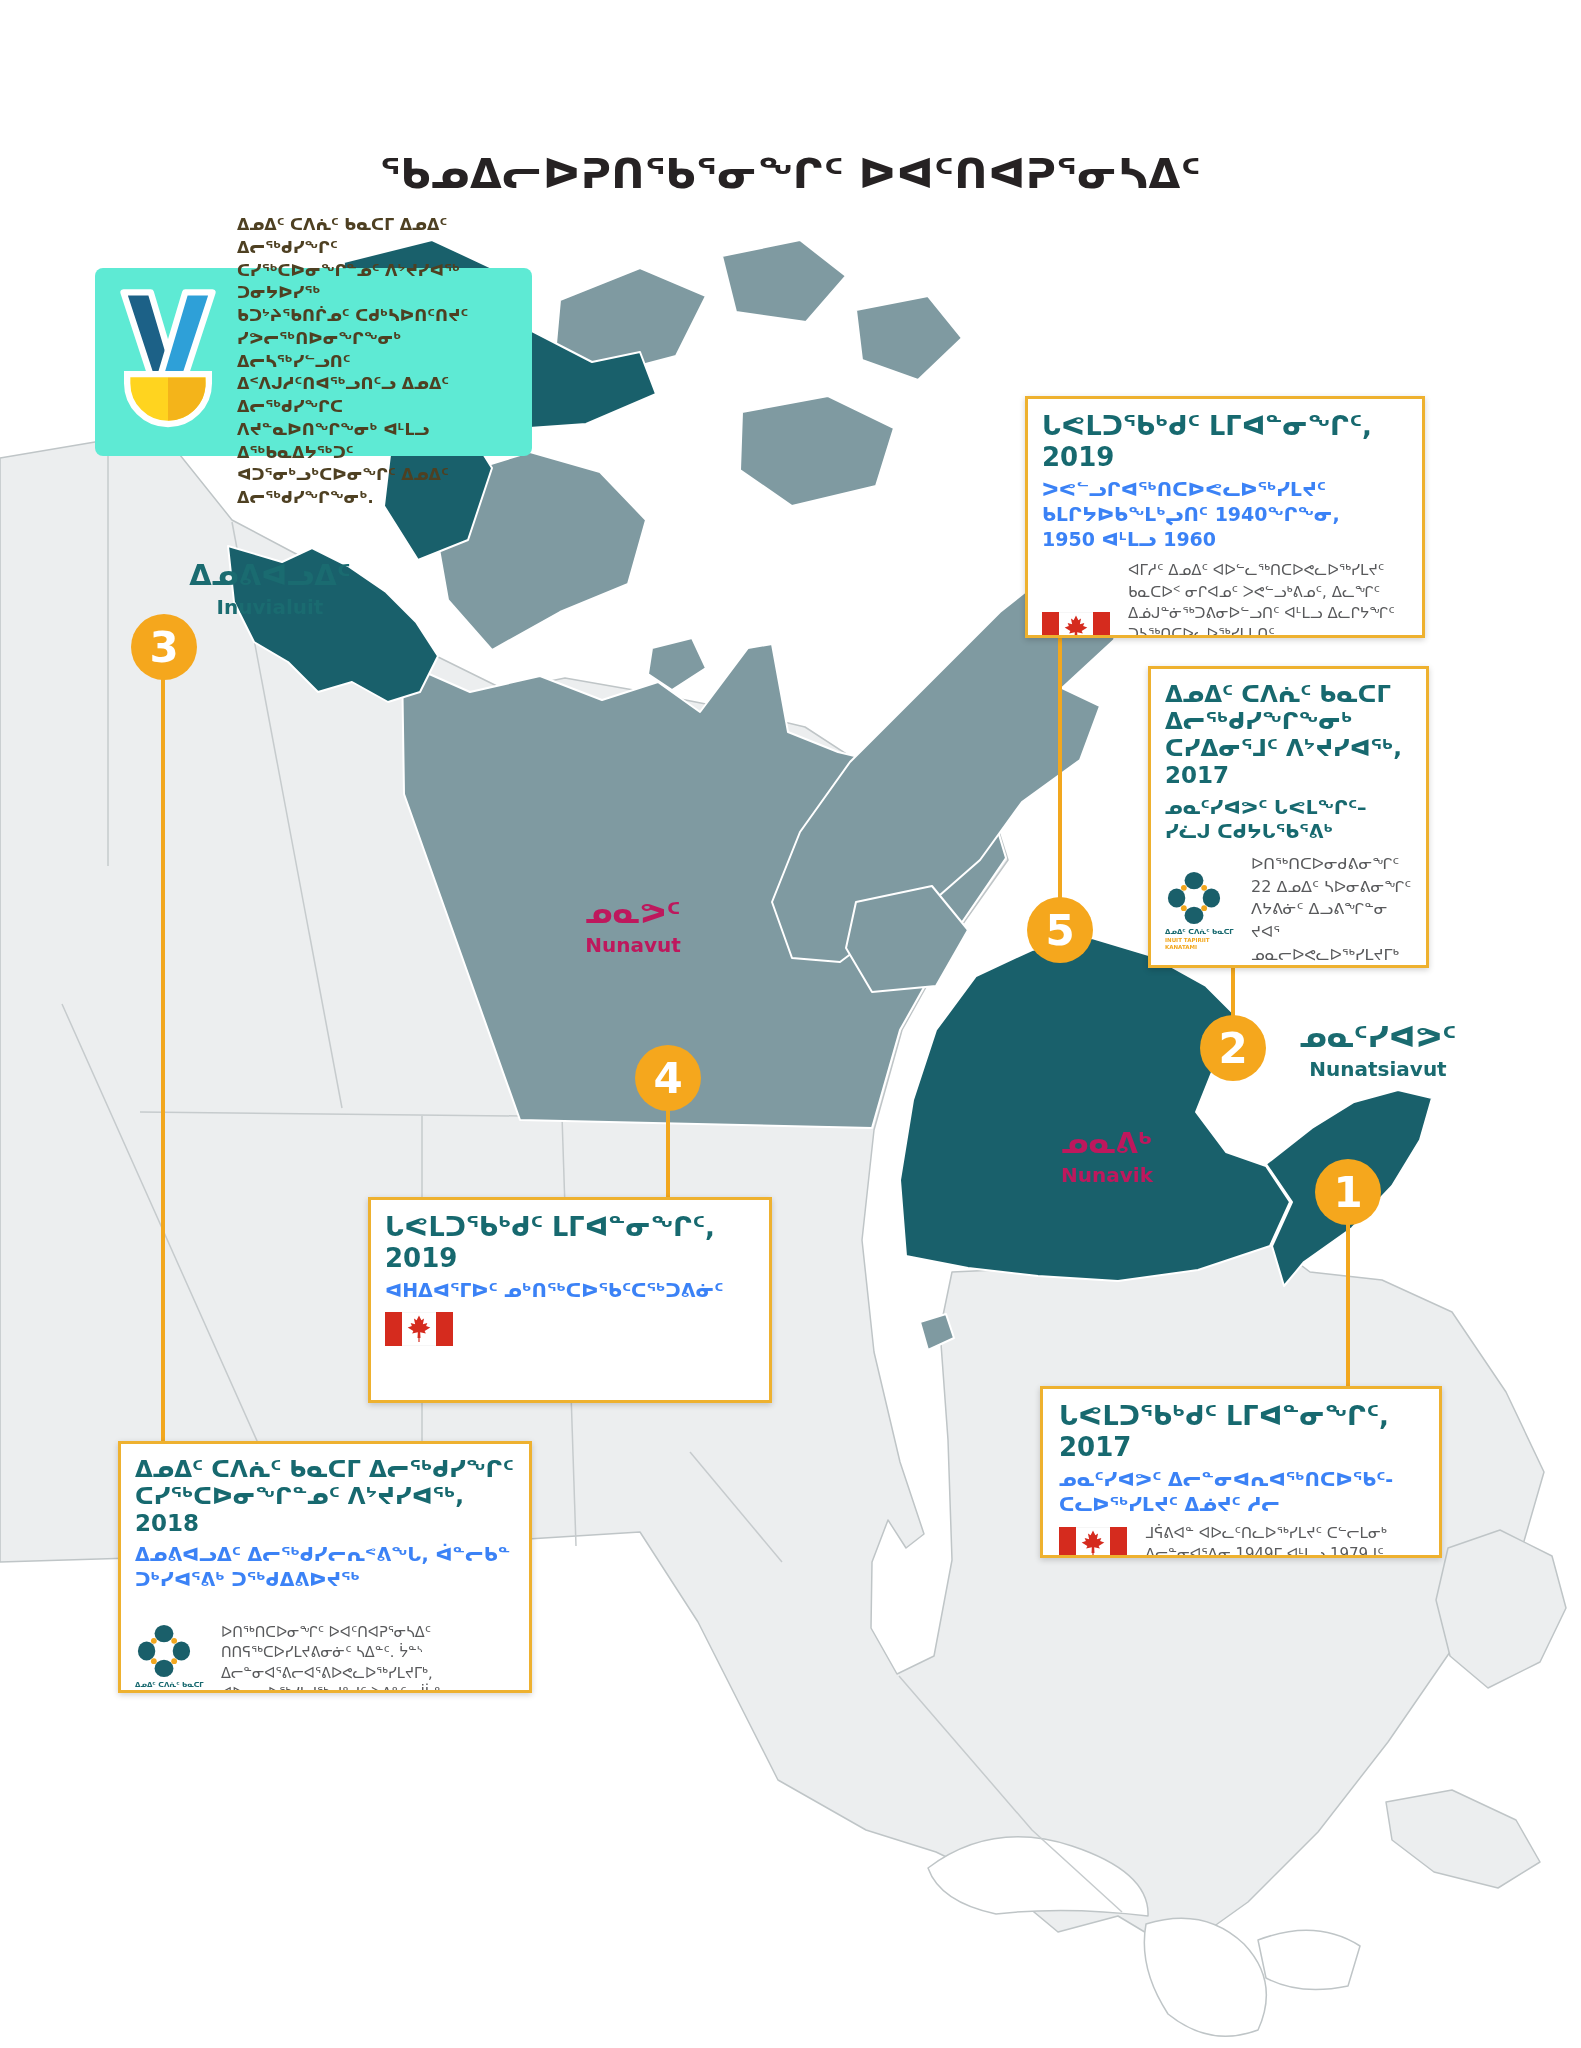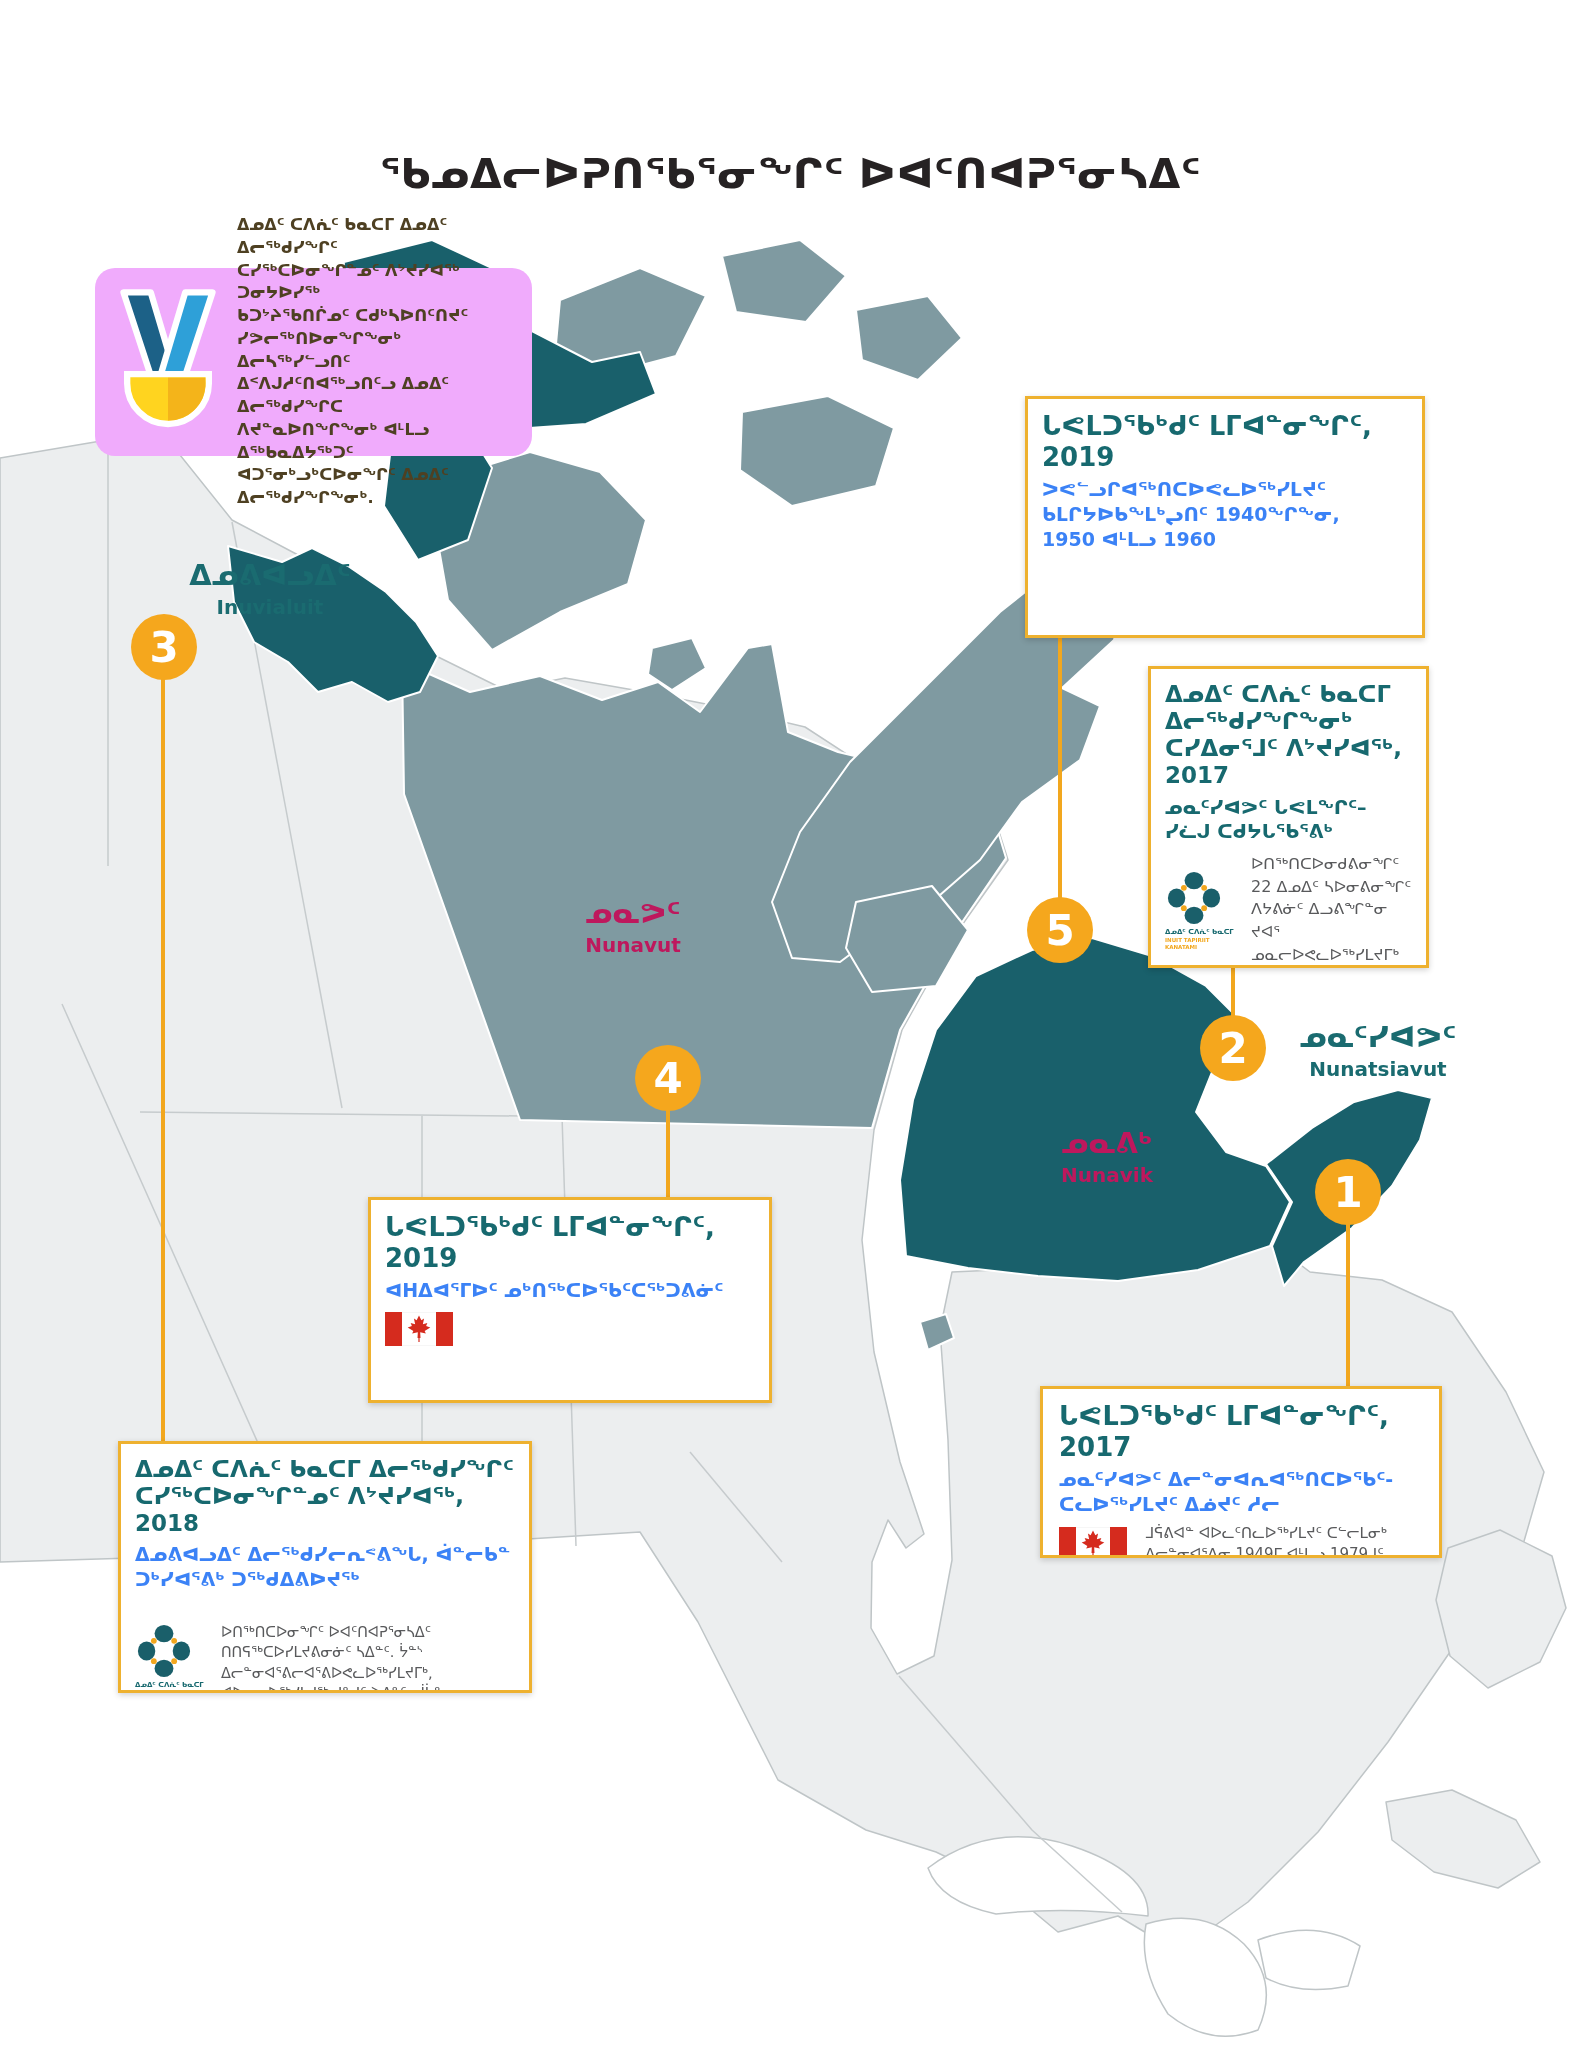--- a/index.html
+++ b/index.html
@@ -9,21 +9,21 @@
   }
   .preline{white-space:pre-line;}
   .map-svg{position:absolute;left:0;top:0;width:1581px;height:2048px;z-index:0;}
   .page-title{
     position:absolute;top:150px;left:0;width:100%;text-align:center;
     font-size:41px;font-weight:bold;color:#262223;z-index:4;letter-spacing:0.5px;
   }
   
   .intro{
     position:absolute;left:95px;top:268px;width:437px;height:188px;
-    background:#f0abfc;border-radius:20px;z-index:5;display:flex;align-items:center;
+    background:#5eead4;border-radius:8px;z-index:5;display:flex;align-items:center;
     box-sizing:border-box;padding:10px 14px;
   }
   .intro .medal{flex:0 0 118px;}
   .intro-text{
     font-size:16px;font-weight:600;color:#4E4022;line-height:1.42;margin-left:10px;
   }
   
   .region-label{position:absolute;text-align:center;font-weight:bold;z-index:2;}
   .region-label .syl{display:block;font-size:29px;line-height:1.1;}
   .region-label .rom{display:block;font-size:20px;line-height:1.1;margin-top:4px;}
@@ -159,20 +159,34 @@
   </div>
 <div class="marker" style="left:1315px;top:1159px;">
     <span>1</span>
   </div>
 
 <div class="callout" style="left:1025px;top:396px;width:400px;height:242px;">
   <div class="c-title preline">ᒐᕙᒪᑐᖃᒃᑯᑦ ᒪᒥᐊᓐᓂᖏᑦ, 2019</div>
   <div class="c-sub preline">ᐳᕙᓪᓗᒋᐊᖅᑎᑕᐅᕙᓚᐅᖅᓯᒪᔪᑦ
 ᑲᒪᒋᔭᐅᑲᖕᒪᒃᖢᑎᑦ 1940ᖏᖕᓂ,
 1950 ᐊᒻᒪᓗ 1960</div>
+  <div class="c-bodyrow">
+    <span class="c-icon">
+      <svg viewBox="0 0 128 64" width="68" height="34">
+        <rect width="128" height="64" fill="#FFFFFF" stroke="#DDDDDD" stroke-width="1"></rect>
+        <rect width="32" height="64" fill="#D52B1E"></rect>
+        <rect x="96" width="32" height="64" fill="#D52B1E"></rect>
+        <path fill="#D52B1E" transform="translate(36,4) scale(0.56)" d="M50,5 L42,21 L33,15 L37,34 L22,30 L26,40 L12,45 L31,57 L27,65 L46,61 L45,80 L48,80 L48,94 L52,94 L52,80 L55,80 L54,61 L73,65 L69,57 L88,45 L74,40 L78,30 L63,34 L67,15 L58,21 Z"></path>
+      </svg>
+    </span>
+    <div class="c-body preline">ᐊᒥᓱᑦ ᐃᓄᐃᑦ ᐊᐅᓪᓚᖅᑎᑕᐅᕙᓚᐅᖅᓯᒪᔪᑦ
+ᑲᓇᑕᐅᑉ ᓂᒋᐊᓄᑦ ᐳᕙᓪᓗᒃᕕᓄᑦ, ᐃᓚᖏᑦ
+ᐃᓅᒍᓐᓃᖅᑐᕕᓂᐅᓪᓗᑎᑦ ᐊᒻᒪᓗ ᐃᓚᒋᔭᖏᑦ
+ᑐᓴᖅᑎᑕᐅᓚᐅᖅᓯᒪᒐᑎᑦ</div>
+  </div>
 </div>
 
 <div class="callout" style="left:1148px;top:666px;width:281px;height:302px;">
   <div class="c-title small preline">ᐃᓄᐃᑦ ᑕᐱᕇᑦ ᑲᓇᑕᒥ
 ᐃᓕᖅᑯᓯᖏᖕᓂᒃ
 ᑕᓯᐃᓂᕐᒧᑦ ᐱᔾᔪᓯᐊᖅ,
 2017</div>
   <div class="c-sub teal preline">ᓄᓇᑦᓯᐊᕗᑦ ᒐᕙᒪᖏᑦ–
 ᓯᓛᒍ ᑕᑯᔭᒐᖃᕐᕕᒃ</div>
   <div class="c-bodyrow" style="align-items:center;">

